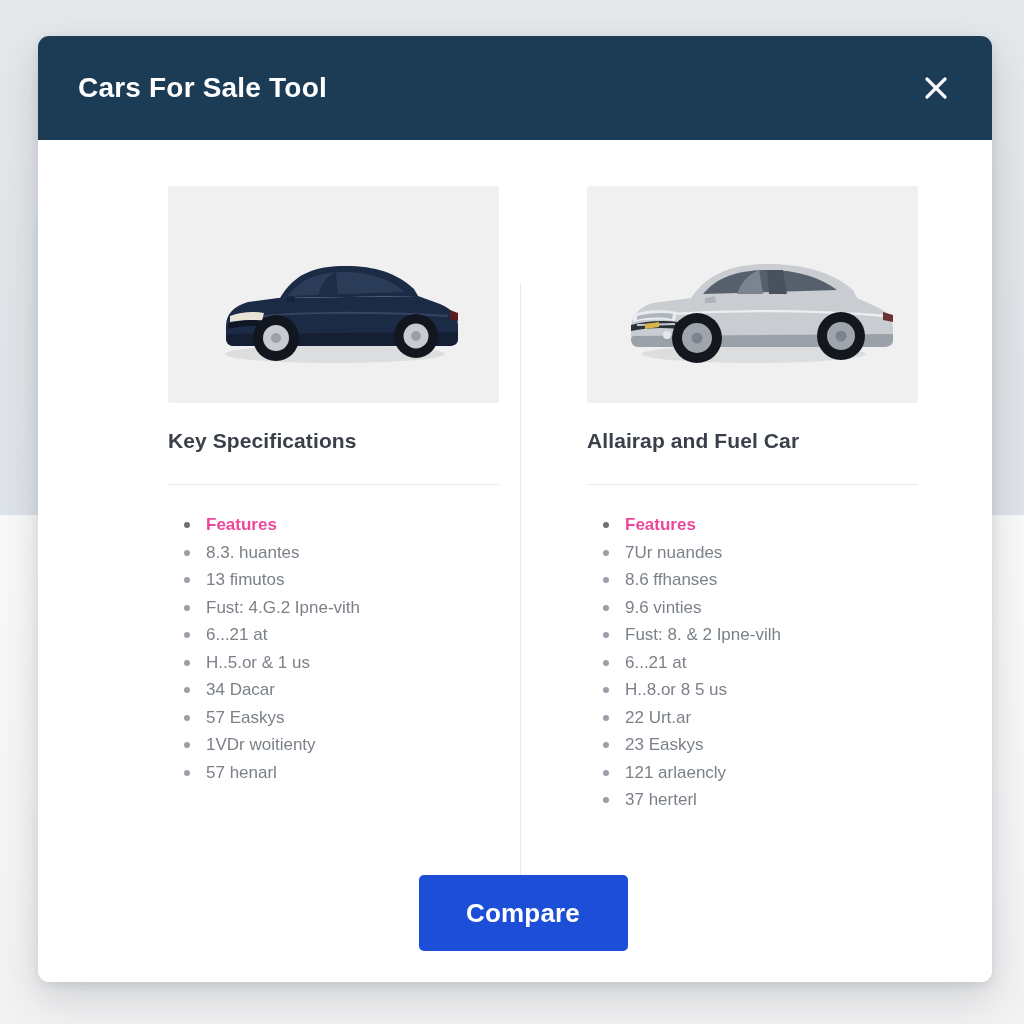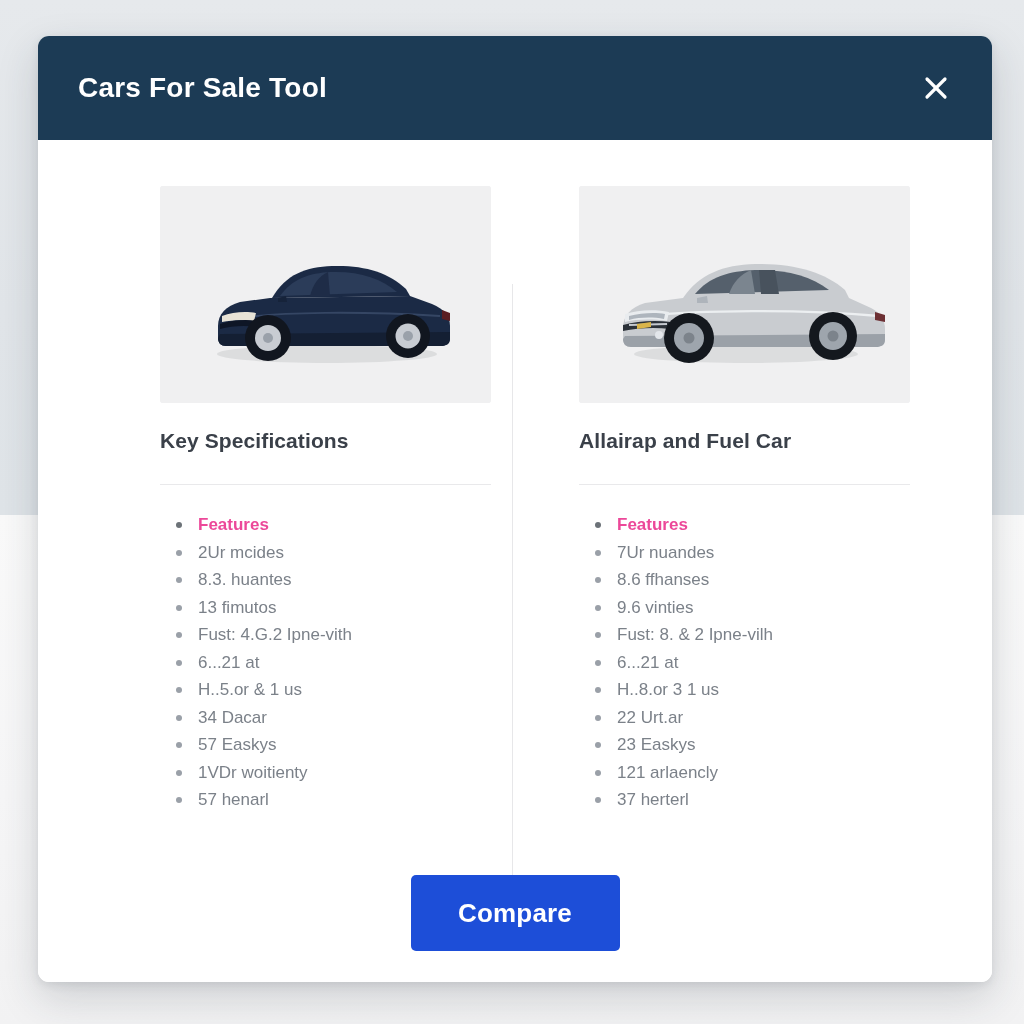--- a/index.html
+++ b/index.html
@@ -69,20 +69,21 @@
     border: none;
     padding: 0;
   }
   .close-button svg { display: block; }
 
   .modal-body {
     position: relative;
     height: 842px;
     background: #ffffff;
     box-sizing: border-box;
+    margin-left: 8px;
   }
 
   
   .compare-grid {
     position: absolute;
     left: 0;
     top: 0;
     width: 954px;
     display: flex;
   }
@@ -241,21 +242,20 @@
 
             <path d="M118 112 L126 110 L127 116 L118 116 Z" fill="#16233a"></path>
           </svg>
         </div>
 
         <div class="col-heading">Key Specifications</div>
         <div class="col-rule"></div>
 
         <ul class="spec-list">
           <li class="is-header">Features</li>
-          <li>2Ur mcides</li>
           <li>8.3. huantes</li>
           <li>13 fimutos</li>
           <li>Fust: 4.G.2 Ipne-vith</li>
           <li>6...21 at</li>
           <li>H..5.or &amp; 1 us</li>
           <li>34 Dacar</li>
           <li>57 Easkys</li>
           <li>1VDr woitienty</li>
           <li>57 henarl</li>
         </ul>
@@ -310,21 +310,21 @@
         <div class="col-heading">Allairap and Fuel Car</div>
         <div class="col-rule"></div>
 
         <ul class="spec-list">
           <li class="is-header">Features</li>
           <li>7Ur nuandes</li>
           <li>8.6 ffhanses</li>
           <li>9.6 vinties</li>
           <li>Fust: 8. &amp; 2 Ipne-vilh</li>
           <li>6...21 at</li>
-          <li>H..8.or 3 1 us</li>
+          <li>H..8.or 8 5 us</li>
           <li>22 Urt.ar</li>
           <li>23 Easkys</li>
           <li>121 arlaencly</li>
           <li>37 herterl</li>
         </ul>
       </div>
 
     </div>
 
     <div class="modal-footer">

